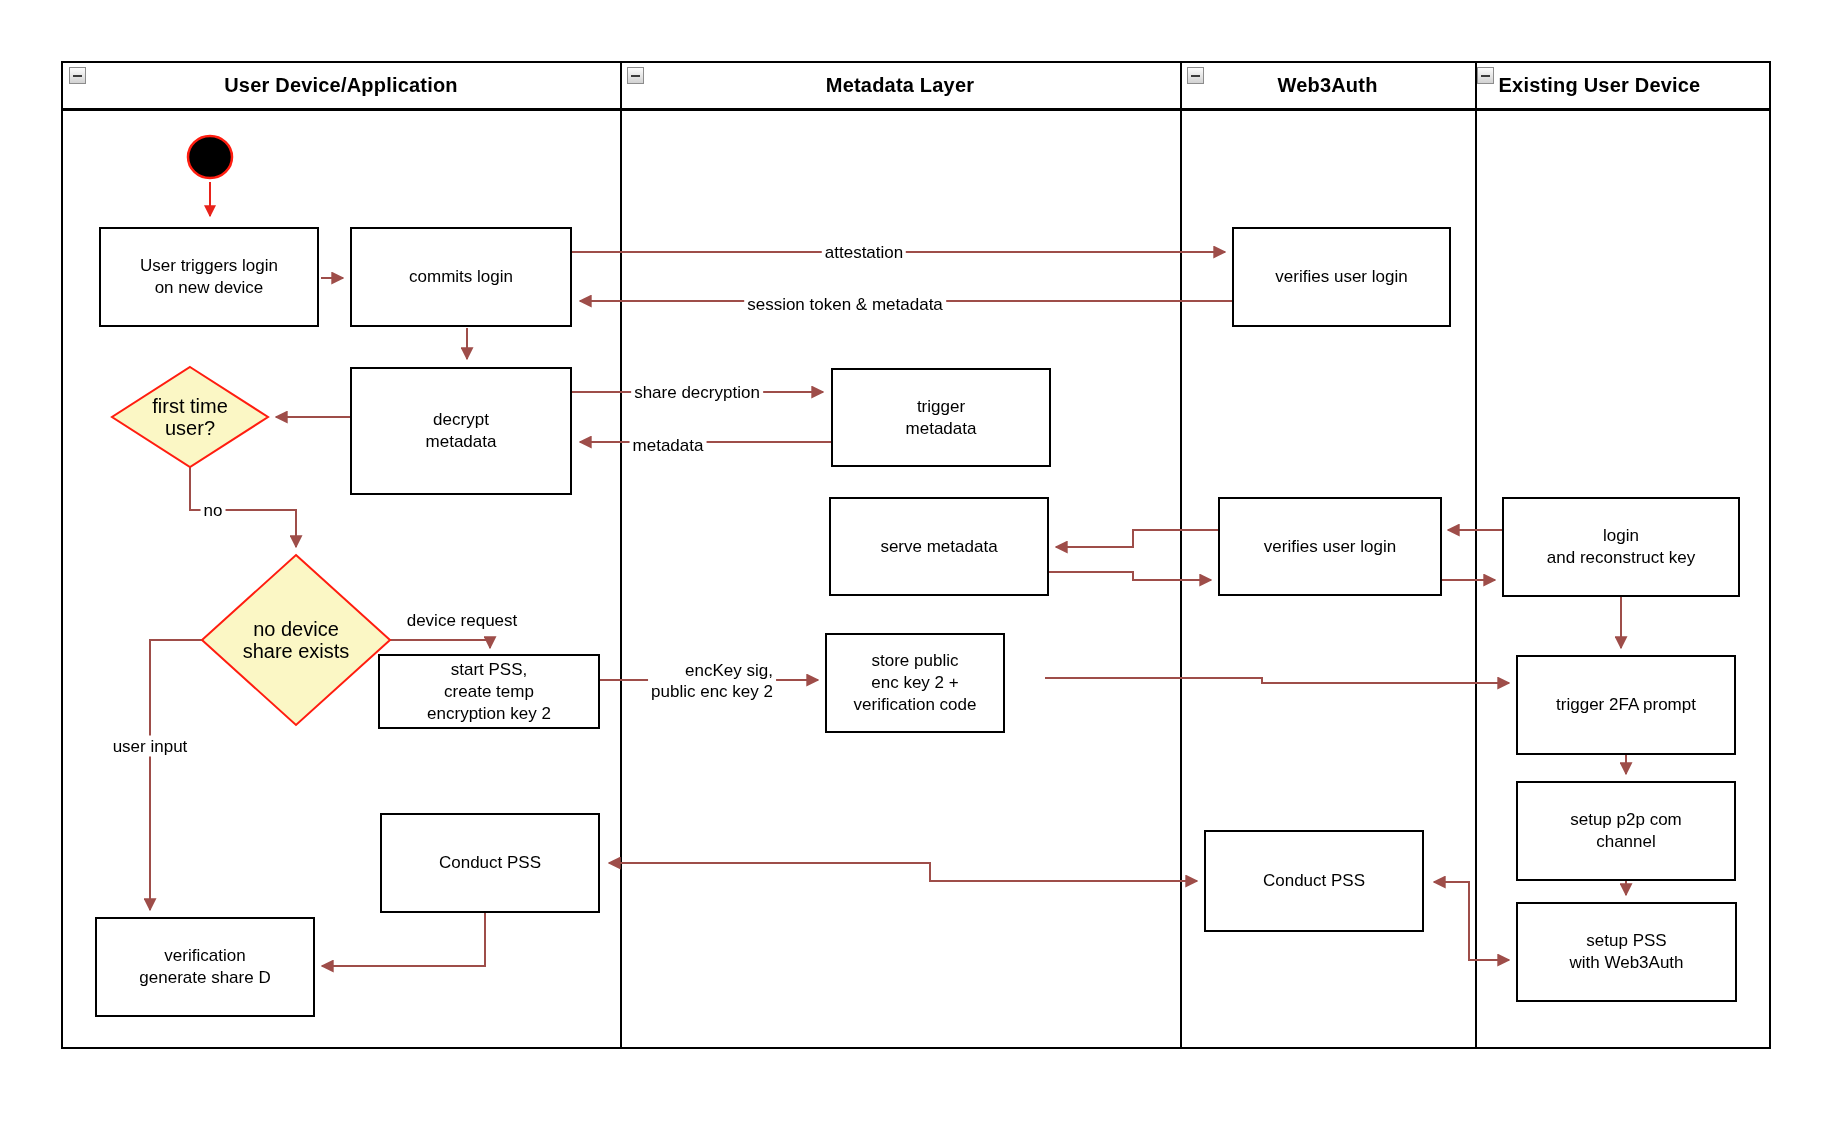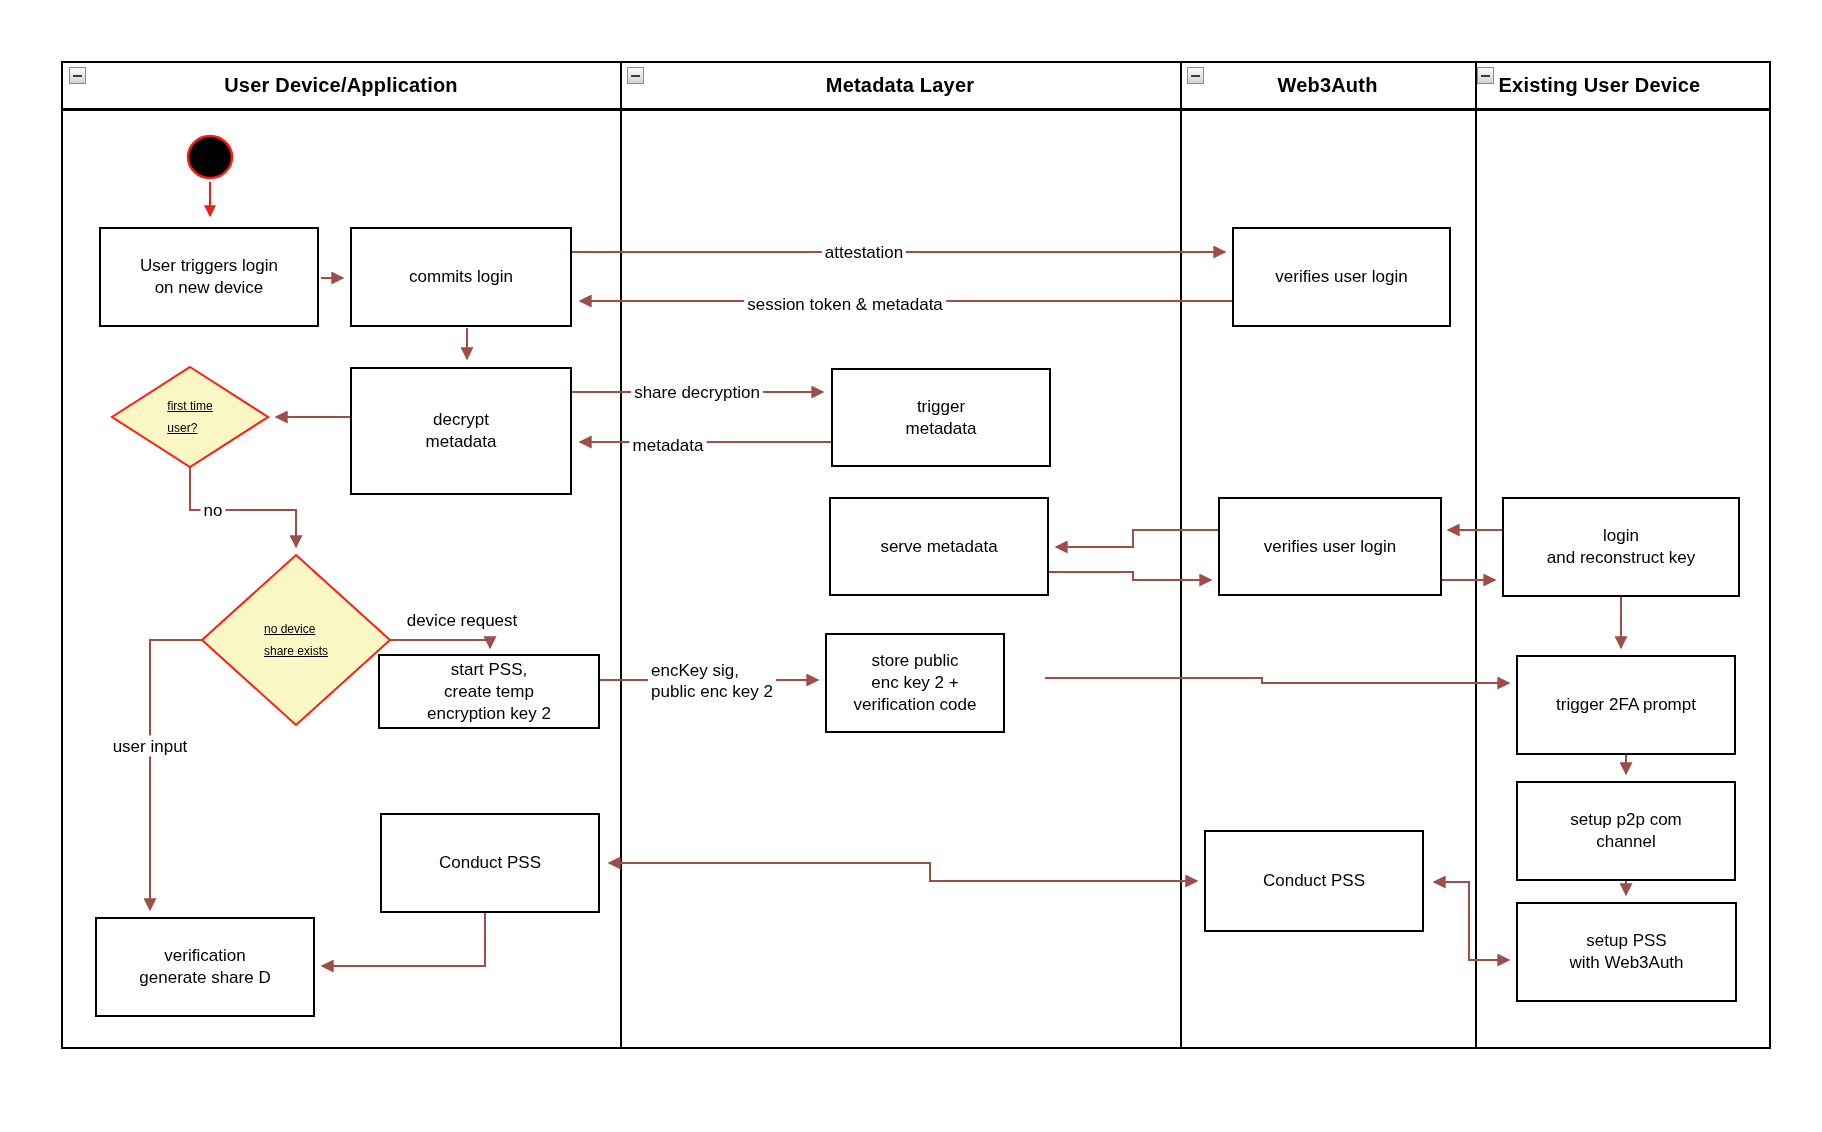--- a/index.html
+++ b/index.html
@@ -39,25 +39,25 @@
   .mk-red{fill:var(--c-start);}
   .decision{fill:var(--c-decision-fill);stroke:var(--c-decision-stroke);stroke-width:2;}
   .start-state{fill:#000;stroke:var(--c-decision-stroke);stroke-width:2.5;}
   .node{
     position:absolute;box-sizing:border-box;border:2px solid var(--c-shape-stroke);
     background:var(--c-shape-fill);display:flex;align-items:center;justify-content:center;
     text-align:center;font-size:17px;line-height:22px;white-space:pre-line;
   }
   .dlabel{
     position:absolute;display:flex;align-items:center;justify-content:center;
-    font-size:12px;line-height:22px;white-space:pre-line;pointer-events:none;text-decoration:underline;
+    text-align:center;font-size:20px;line-height:22px;white-space:pre-line;pointer-events:none;
   }
   .elabel{
     position:absolute;transform:translate(-50%,-50%);background:#ffffff;
-    padding:0 3px;font-size:17px;line-height:21px;white-space:pre-line;text-align:left;
+    padding:0 3px;font-size:17px;line-height:21px;white-space:pre-line;text-align:right;
   }
 </style>
 </head>
 <body>
 
 <div class="frame"></div>
 <div class="vline" style="left:620px"></div>
 <div class="vline" style="left:1180px"></div>
 <div class="vline" style="left:1475px"></div>
 <div class="hline"></div>

